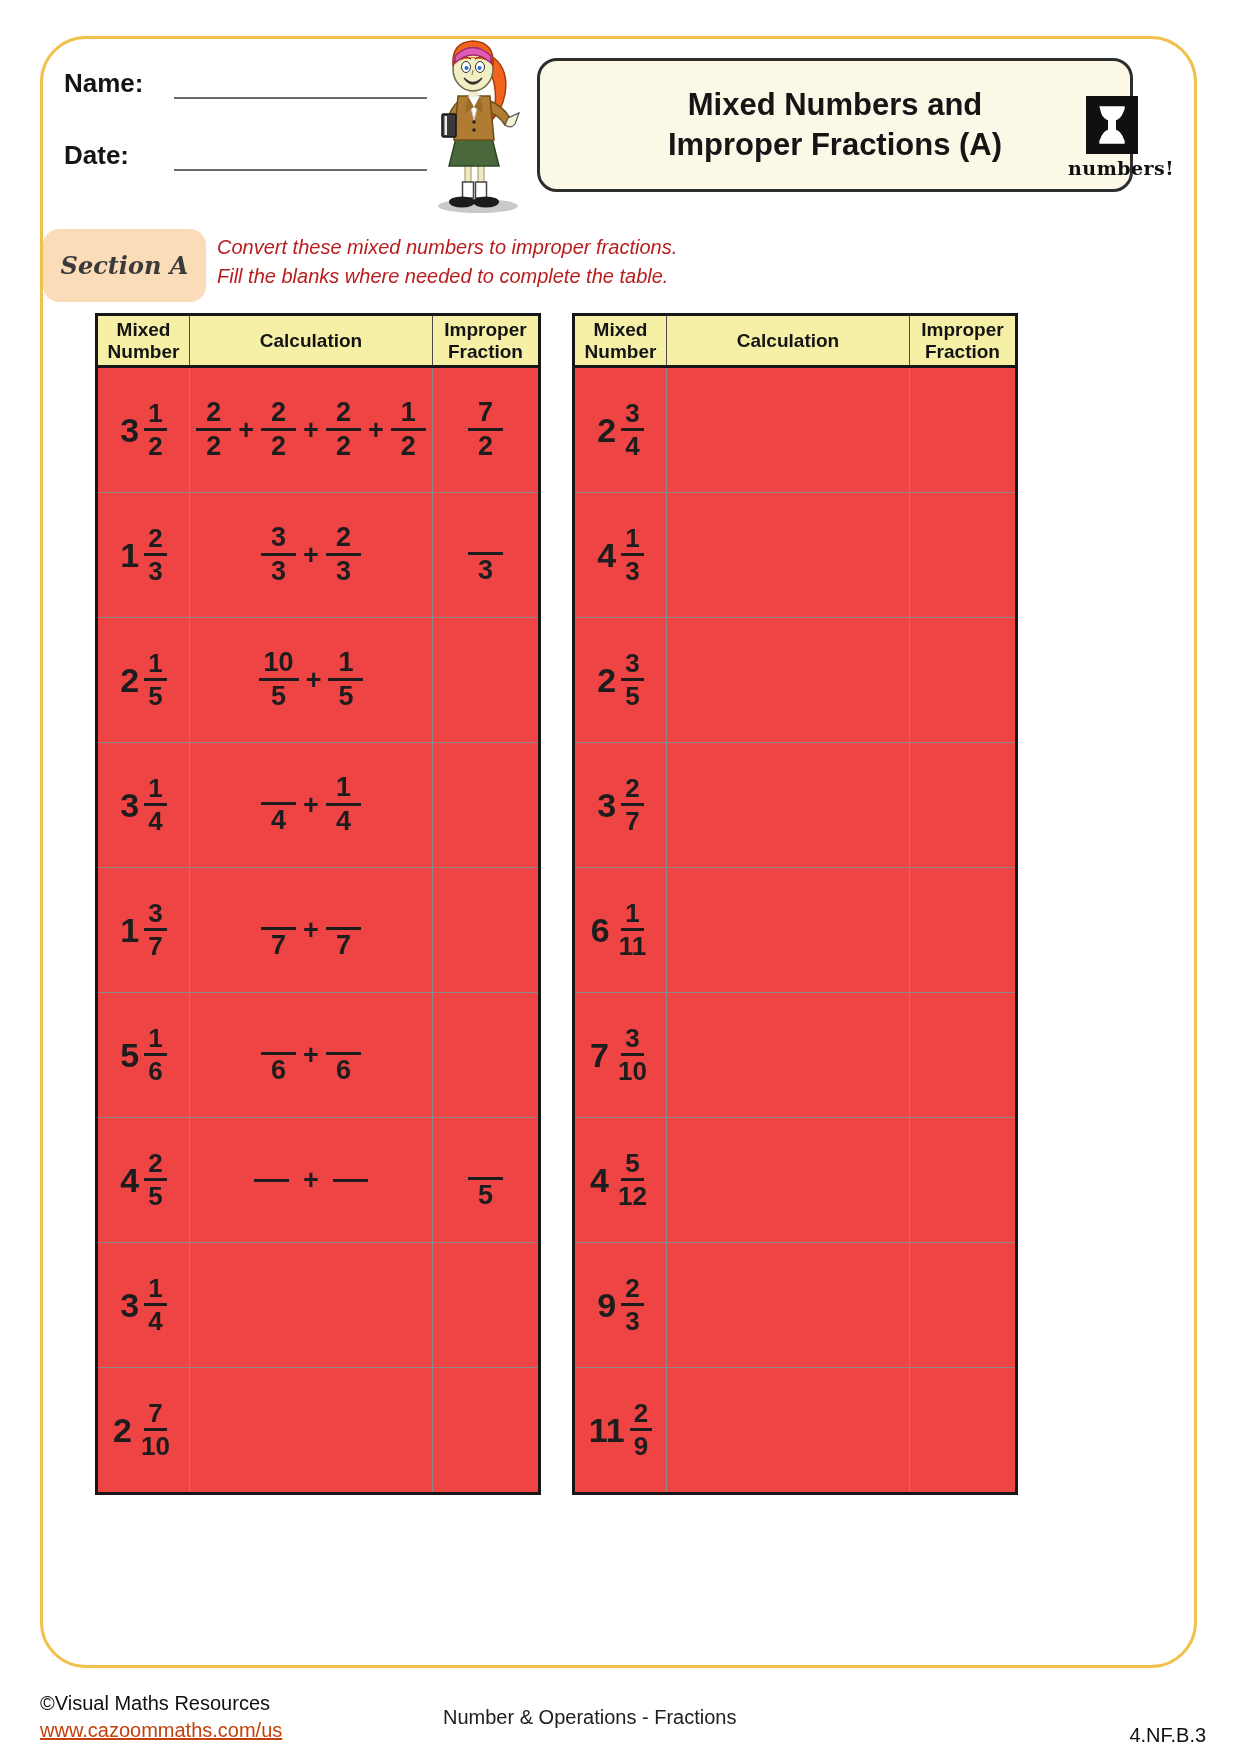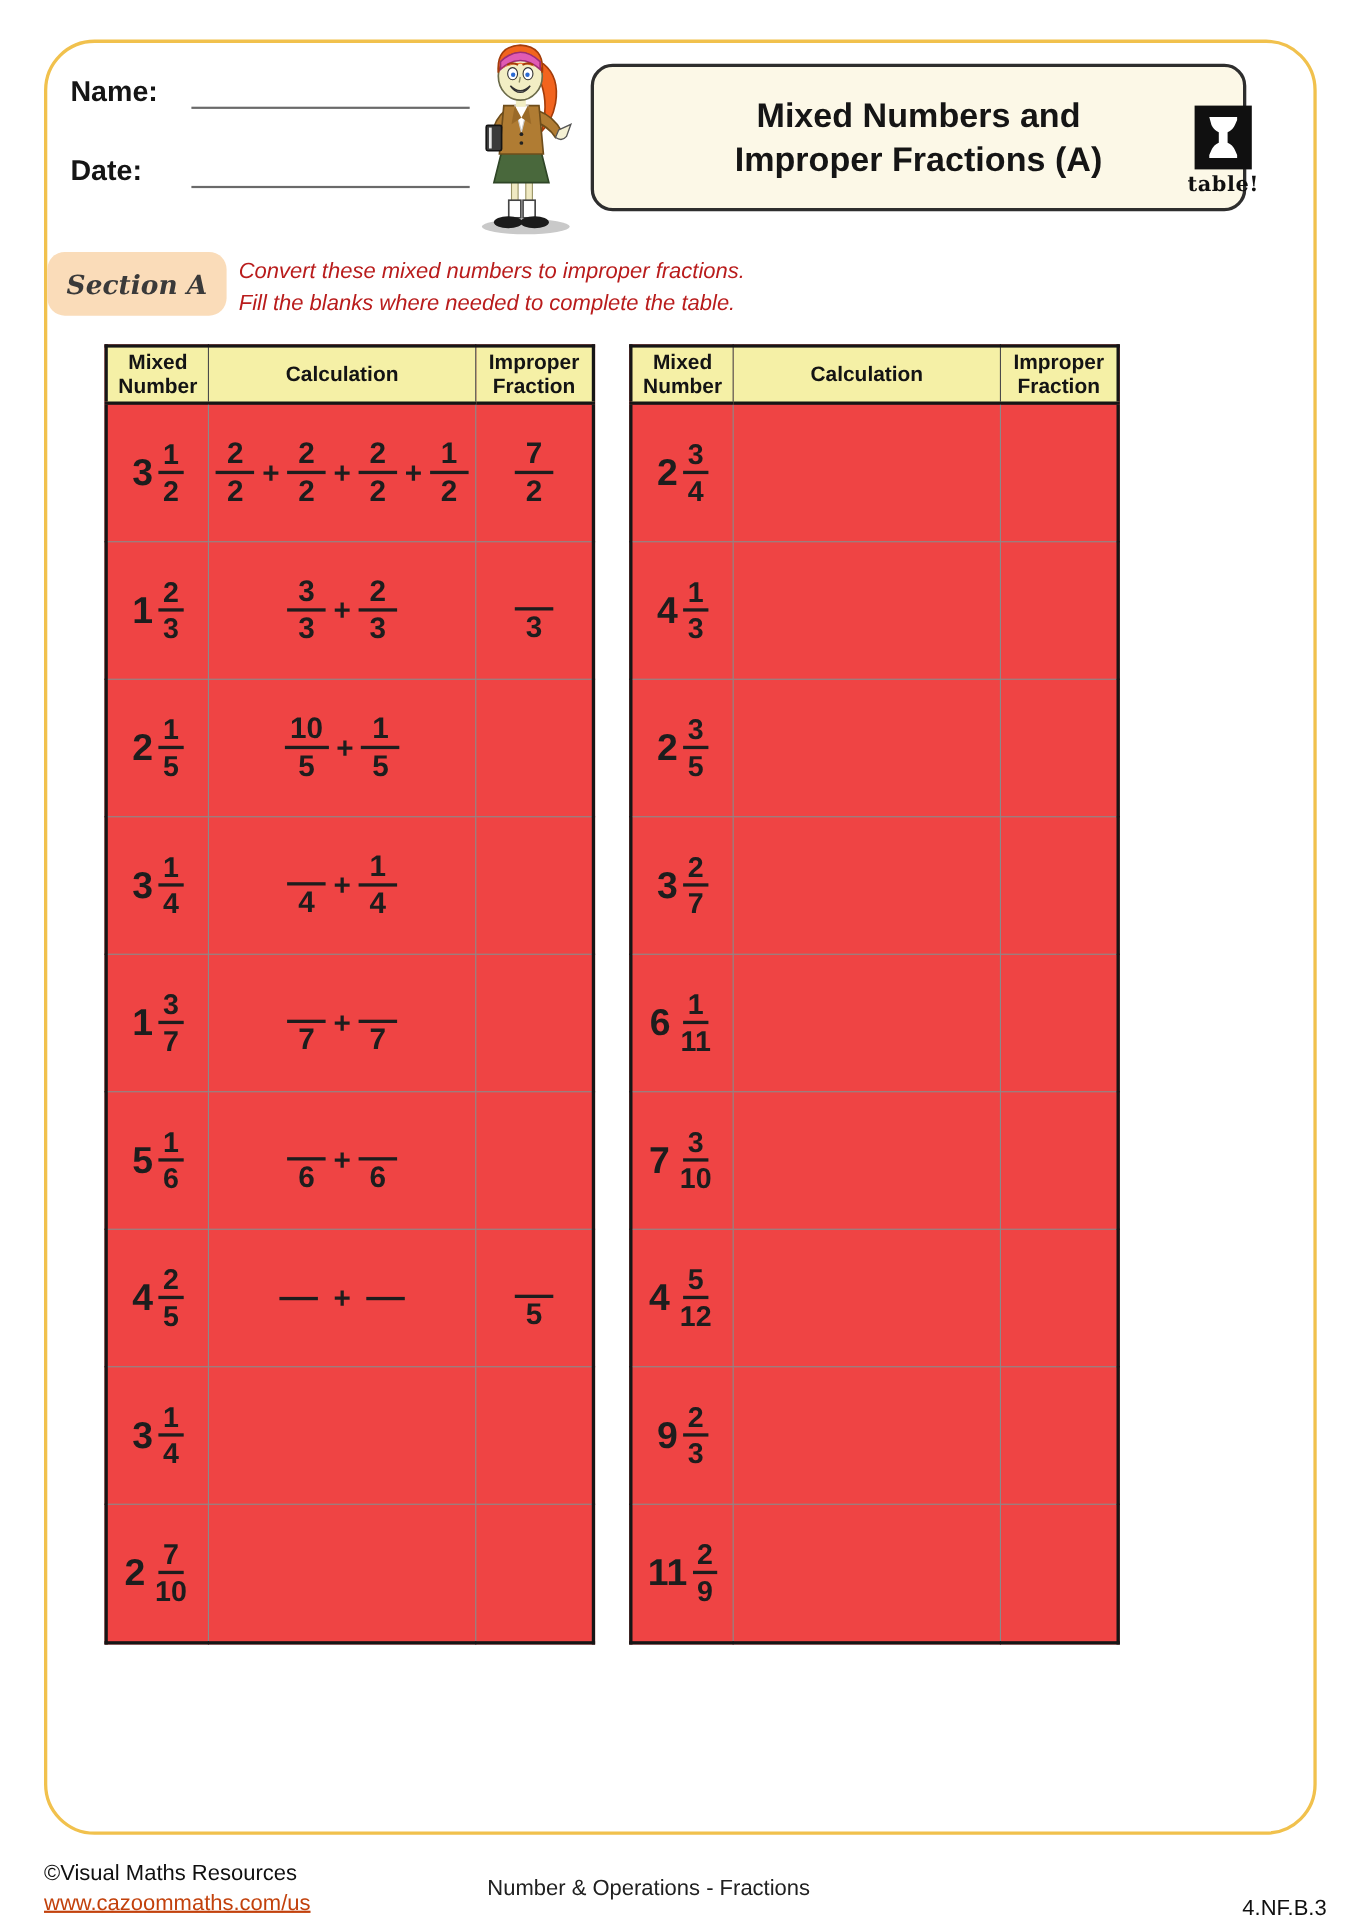--- a/index.html
+++ b/index.html
@@ -34,21 +34,21 @@
   }
   
   .logo{position:absolute;left:1068px;top:96px;width:88px;text-align:center;}
   .logo-box{width:52px;height:58px;background:#101010;margin:0 auto;
     display:flex;align-items:center;justify-content:center;}
   .logo-box svg{width:32px;height:46px;}
   .logo-text{font-family:"DejaVu Serif", serif;font-weight:bold;font-size:19px;
     color:#101010;margin-top:3px;letter-spacing:.5px;}
   
   .section-badge{
-    position:absolute;left:43px;top:229px;width:163px;height:58px;
+    position:absolute;left:43px;top:229px;width:163px;height:73px;
     background:#FADCB9;border-radius:16px;
     display:flex;align-items:center;justify-content:center;
     font-family:"DejaVu Serif", serif;font-style:italic;font-weight:bold;
     font-size:24px;color:#3A3A3A;
   }
   .instructions{
     position:absolute;left:217px;top:233px;
     font-family:Liberation Sans, sans-serif;font-style:italic;font-size:20px;
     line-height:1.45;color:#b91c1c;white-space:pre-line;
   }
@@ -140,21 +140,21 @@
   <span>Mixed Numbers and
 Improper Fractions (A)</span>
 </div>
 
 <div class="logo">
   <div class="logo-box">
     <svg viewBox="0 0 24 30">
       <path d="M2.5 1 h19 v2 l-1.5 3.5 q-1.6 3.6 -5 5 v7 q3.4 1.4 5 5 l1.5 3.5 v2 h-19 v-2 l1.5 -3.5 q1.6 -3.6 5 -5 v-7 q-3.4 -1.4 -5 -5 Z" fill="#ffffff"></path>
     </svg>
   </div>
-  <div class="logo-text">table!</div>
+  <div class="logo-text">numbers!</div>
 </div>
 
 <div class="section-badge">
   <span>Section A</span>
 </div>
 <div class="instructions">Convert these mixed numbers to improper fractions.
 Fill the blanks where needed to complete the table.</div>
 
 <table class="wtable" id="table-left">
     <colgroup>

